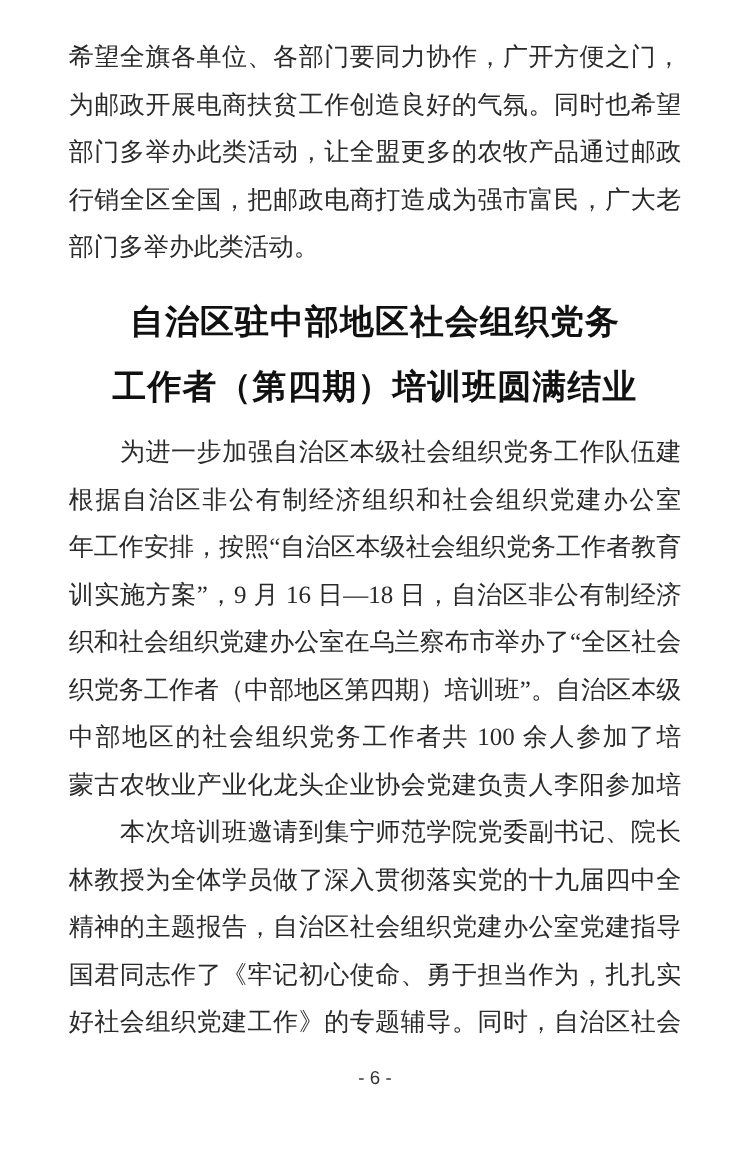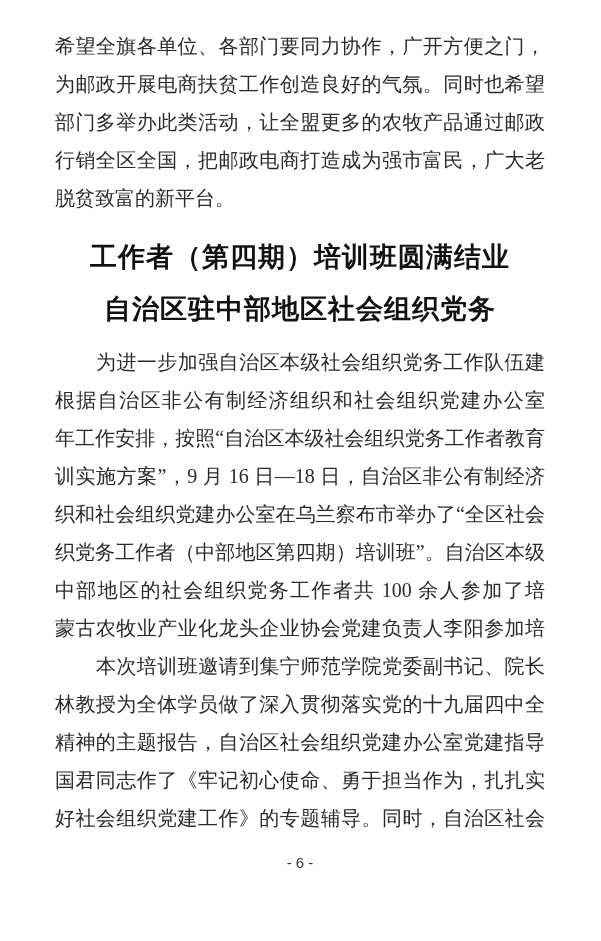--- a/index.html
+++ b/index.html
@@ -70,27 +70,27 @@
 </head>
 <body>
 
 <div class="page">
 
   <div>
     <div class="bodyline">希望全旗各单位、各部门要同力协作，广开方便之门，积极</div>
     <div class="bodyline">为邮政开展电商扶贫工作创造良好的气氛。同时也希望邮政</div>
     <div class="bodyline">部门多举办此类活动，让全盟更多的农牧产品通过邮政渠道</div>
     <div class="bodyline">行销全区全国，把邮政电商打造成为强市富民，广大老百姓</div>
-    <div class="bodyline lastline">脱贫致富的新平台。</div>
+    <div class="bodyline lastline">部门多举办此类活动。</div>
   </div>
 
 
   <div class="titleblock">
+    <div class="titleline">自治区驻中部地区社会组织党务</div>
     <div class="titleline">工作者（第四期）培训班圆满结业</div>
-    <div class="titleline">自治区驻中部地区社会组织党务</div>
   </div>
 
   <div class="para2">
     <div class="bodyline firstline">为进一步加强自治区本级社会组织党务工作队伍建设，</div>
     <div class="bodyline">根据自治区非公有制经济组织和社会组织党建办公室 2020</div>
     <div class="bodyline">年工作安排，按照“自治区本级社会组织党务工作者教育培</div>
     <div class="bodyline">训实施方案”，9 月 16 日—18 日，自治区非公有制经济组</div>
     <div class="bodyline">织和社会组织党建办公室在乌兰察布市举办了“全区社会组</div>
     <div class="bodyline">织党务工作者（中部地区第四期）培训班”。自治区本级驻</div>
     <div class="bodyline">中部地区的社会组织党务工作者共 100 余人参加了培训。内</div>

